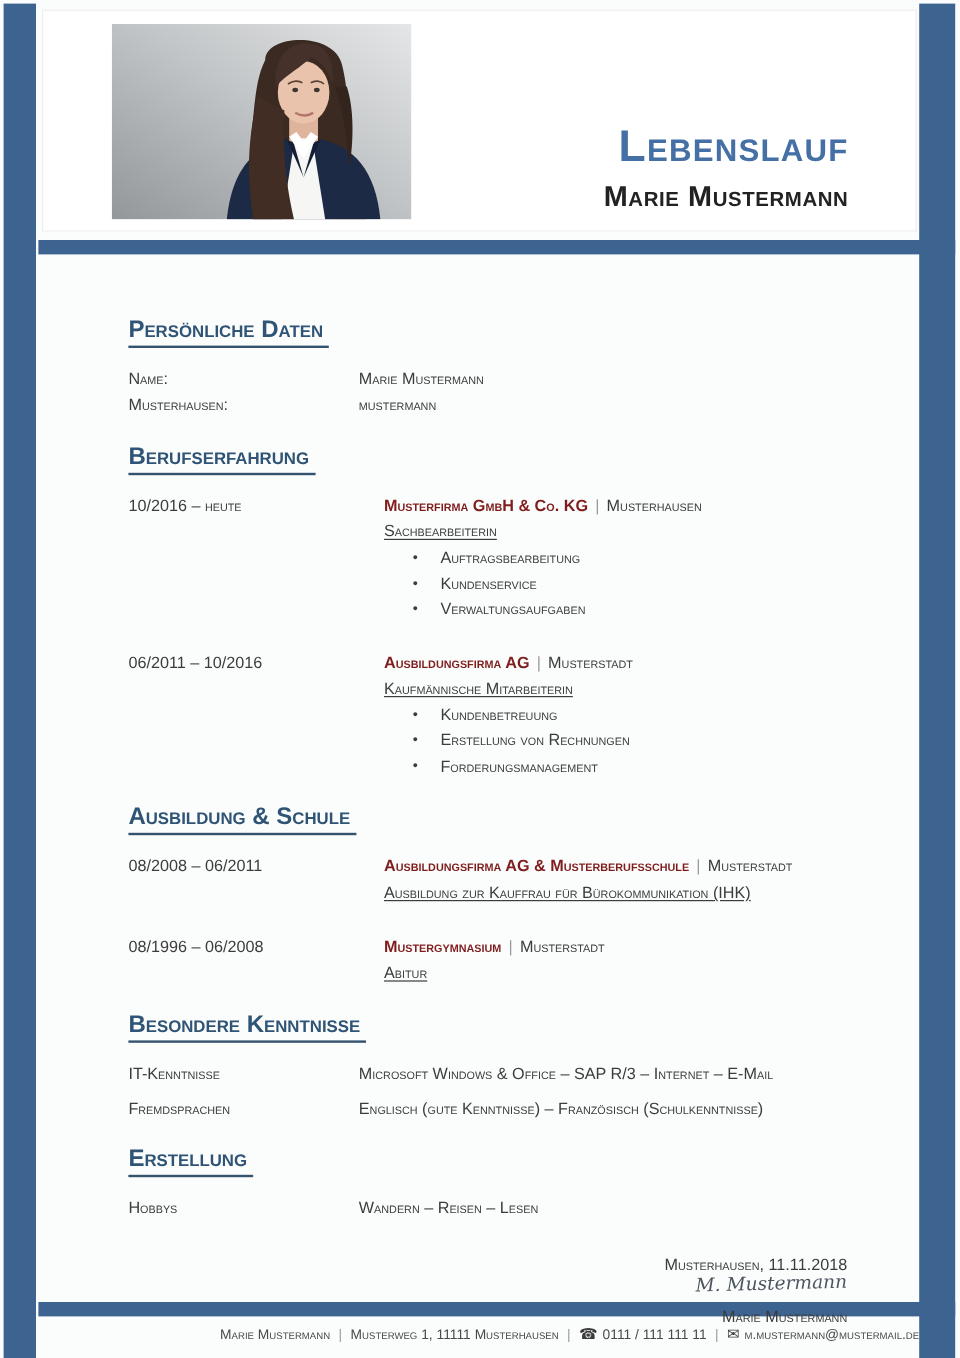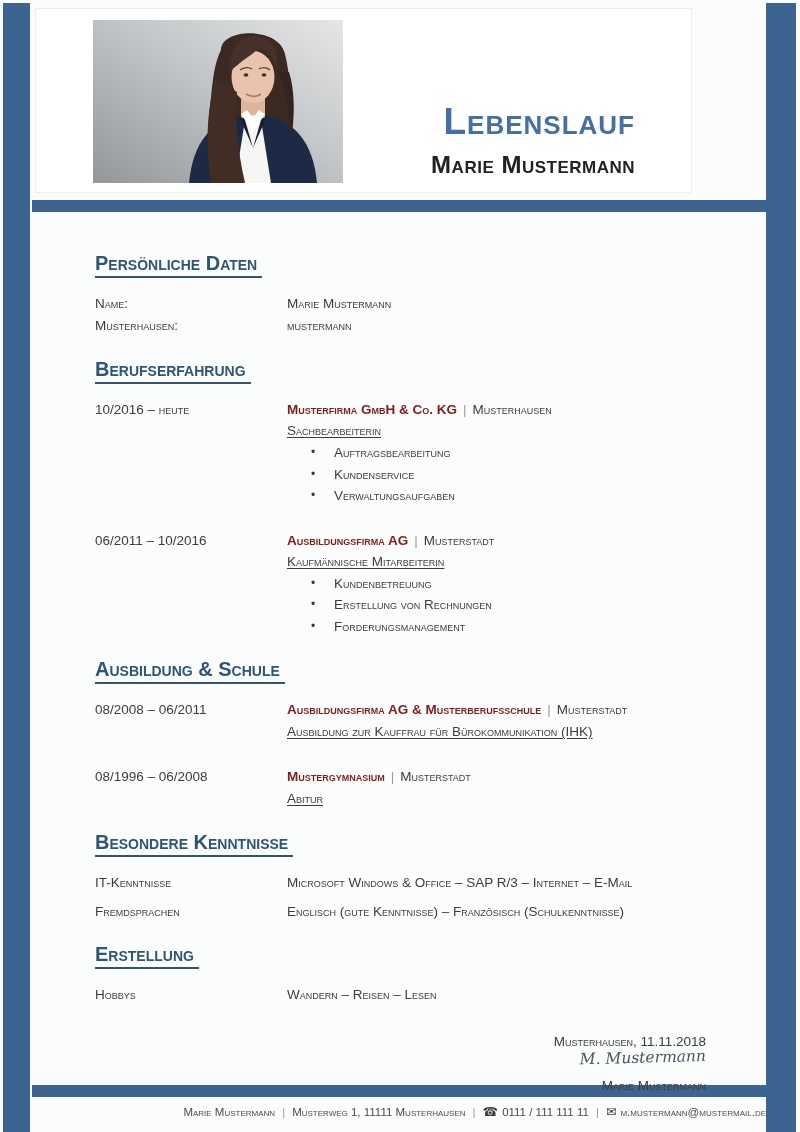--- a/index.html
+++ b/index.html
@@ -12,21 +12,21 @@
     -webkit-font-smoothing:antialiased;
   }
   .sc{font-variant:small-caps;}
   
   .stripe-left{position:absolute;left:3px;top:3px;width:27px;height:1129px;background:#3d6390;}
   .stripe-right{position:absolute;left:766px;top:3px;width:30px;height:1129px;background:#3d6390;}
   .band-top{position:absolute;left:32px;top:200px;width:764px;height:12px;background:#3d6390;}
   .band-bottom{position:absolute;left:32px;top:1085px;width:764px;height:12px;background:#3d6390;}
   
   .header-card{
-    position:absolute;left:35px;top:8px;width:657px;height:185px;
+    position:absolute;left:35px;top:8px;width:729px;height:185px;
     background:#ffffff;border:1px solid #edefee;box-sizing:border-box;
   }
   .photo{position:absolute;left:57px;top:11px;width:250px;height:163px;overflow:hidden;}
   .photo svg{display:block;}
   .title-block{position:absolute;right:56px;top:94px;text-align:right;}
   .doc-title{
     font-size:37px;font-weight:bold;color:#4570a5;letter-spacing:1px;line-height:1.05;
   }
   .doc-name{
     font-size:24px;font-weight:bold;color:#222;margin-top:9px;letter-spacing:0.5px;
@@ -35,28 +35,28 @@
   .cv-body{
     position:absolute;left:35px;top:212px;width:729px;box-sizing:border-box;
     padding:40px 58px 0 60px;font-size:13.5px;
   }
   h2.section-heading{
     margin:0 0 15px 0;font-size:20px;line-height:1.1;font-weight:bold;color:#2f5475;
   }
   h2.section-heading span{
     display:inline-block;border-bottom:2px solid #33536f;padding:0 5px 2px 0;
   }
-  .section{margin:0;}
+  .section{margin:12px;}
   .section+.section{margin-top:21px;}
   .row{display:flex;line-height:22px;}
   .row .label{width:192px;flex-shrink:0;}
   .row .value{flex:1;}
   .row.spaced{line-height:21px;margin-bottom:8px;}
   
-  .entry{display:flex;margin-bottom:23px;}
+  .entry{display:flex;margin-bottom:23px;gap:21px;}
   .entry:last-child{margin-bottom:0;}
   .entry .period{width:192px;flex-shrink:0;line-height:21px;}
   .entry .detail{flex:1;}
   .org-line{line-height:21px;}
   .org{font-weight:bold;color:#7f1d1d;}
   .pipe{color:#9a9a9a;padding:0 6px;}
   .underline{text-decoration:underline;text-underline-offset:2px;}
   .role{line-height:21px;}
   .bullets{margin-top:1px;}
   .bullet-row{display:flex;line-height:21.5px;}

